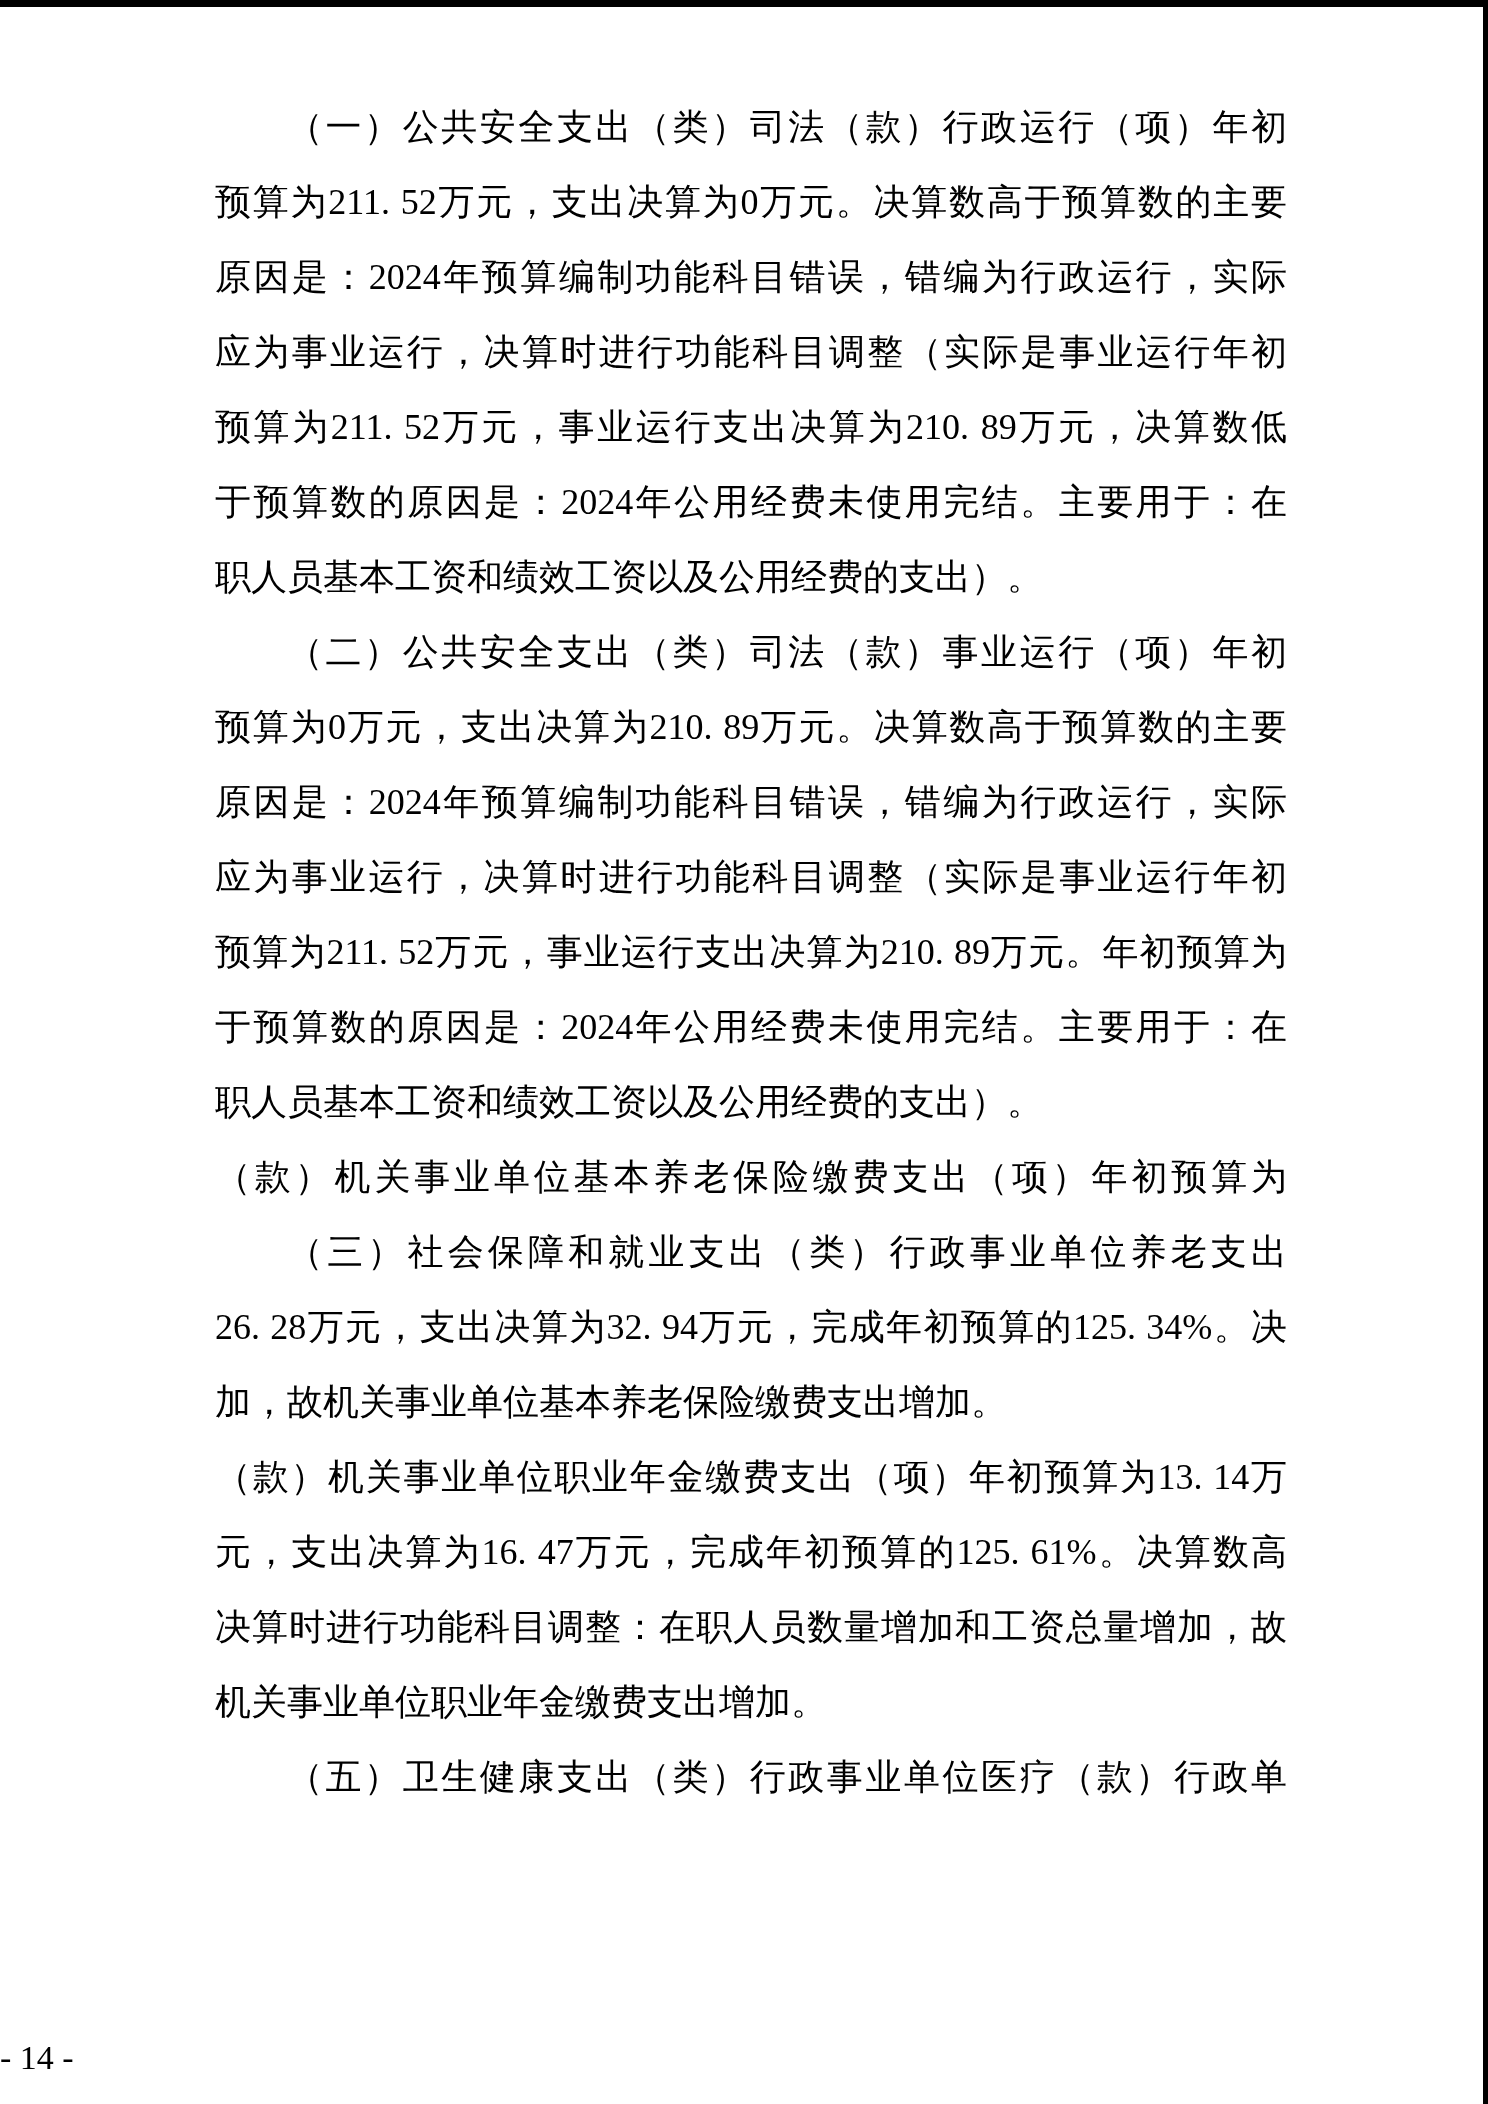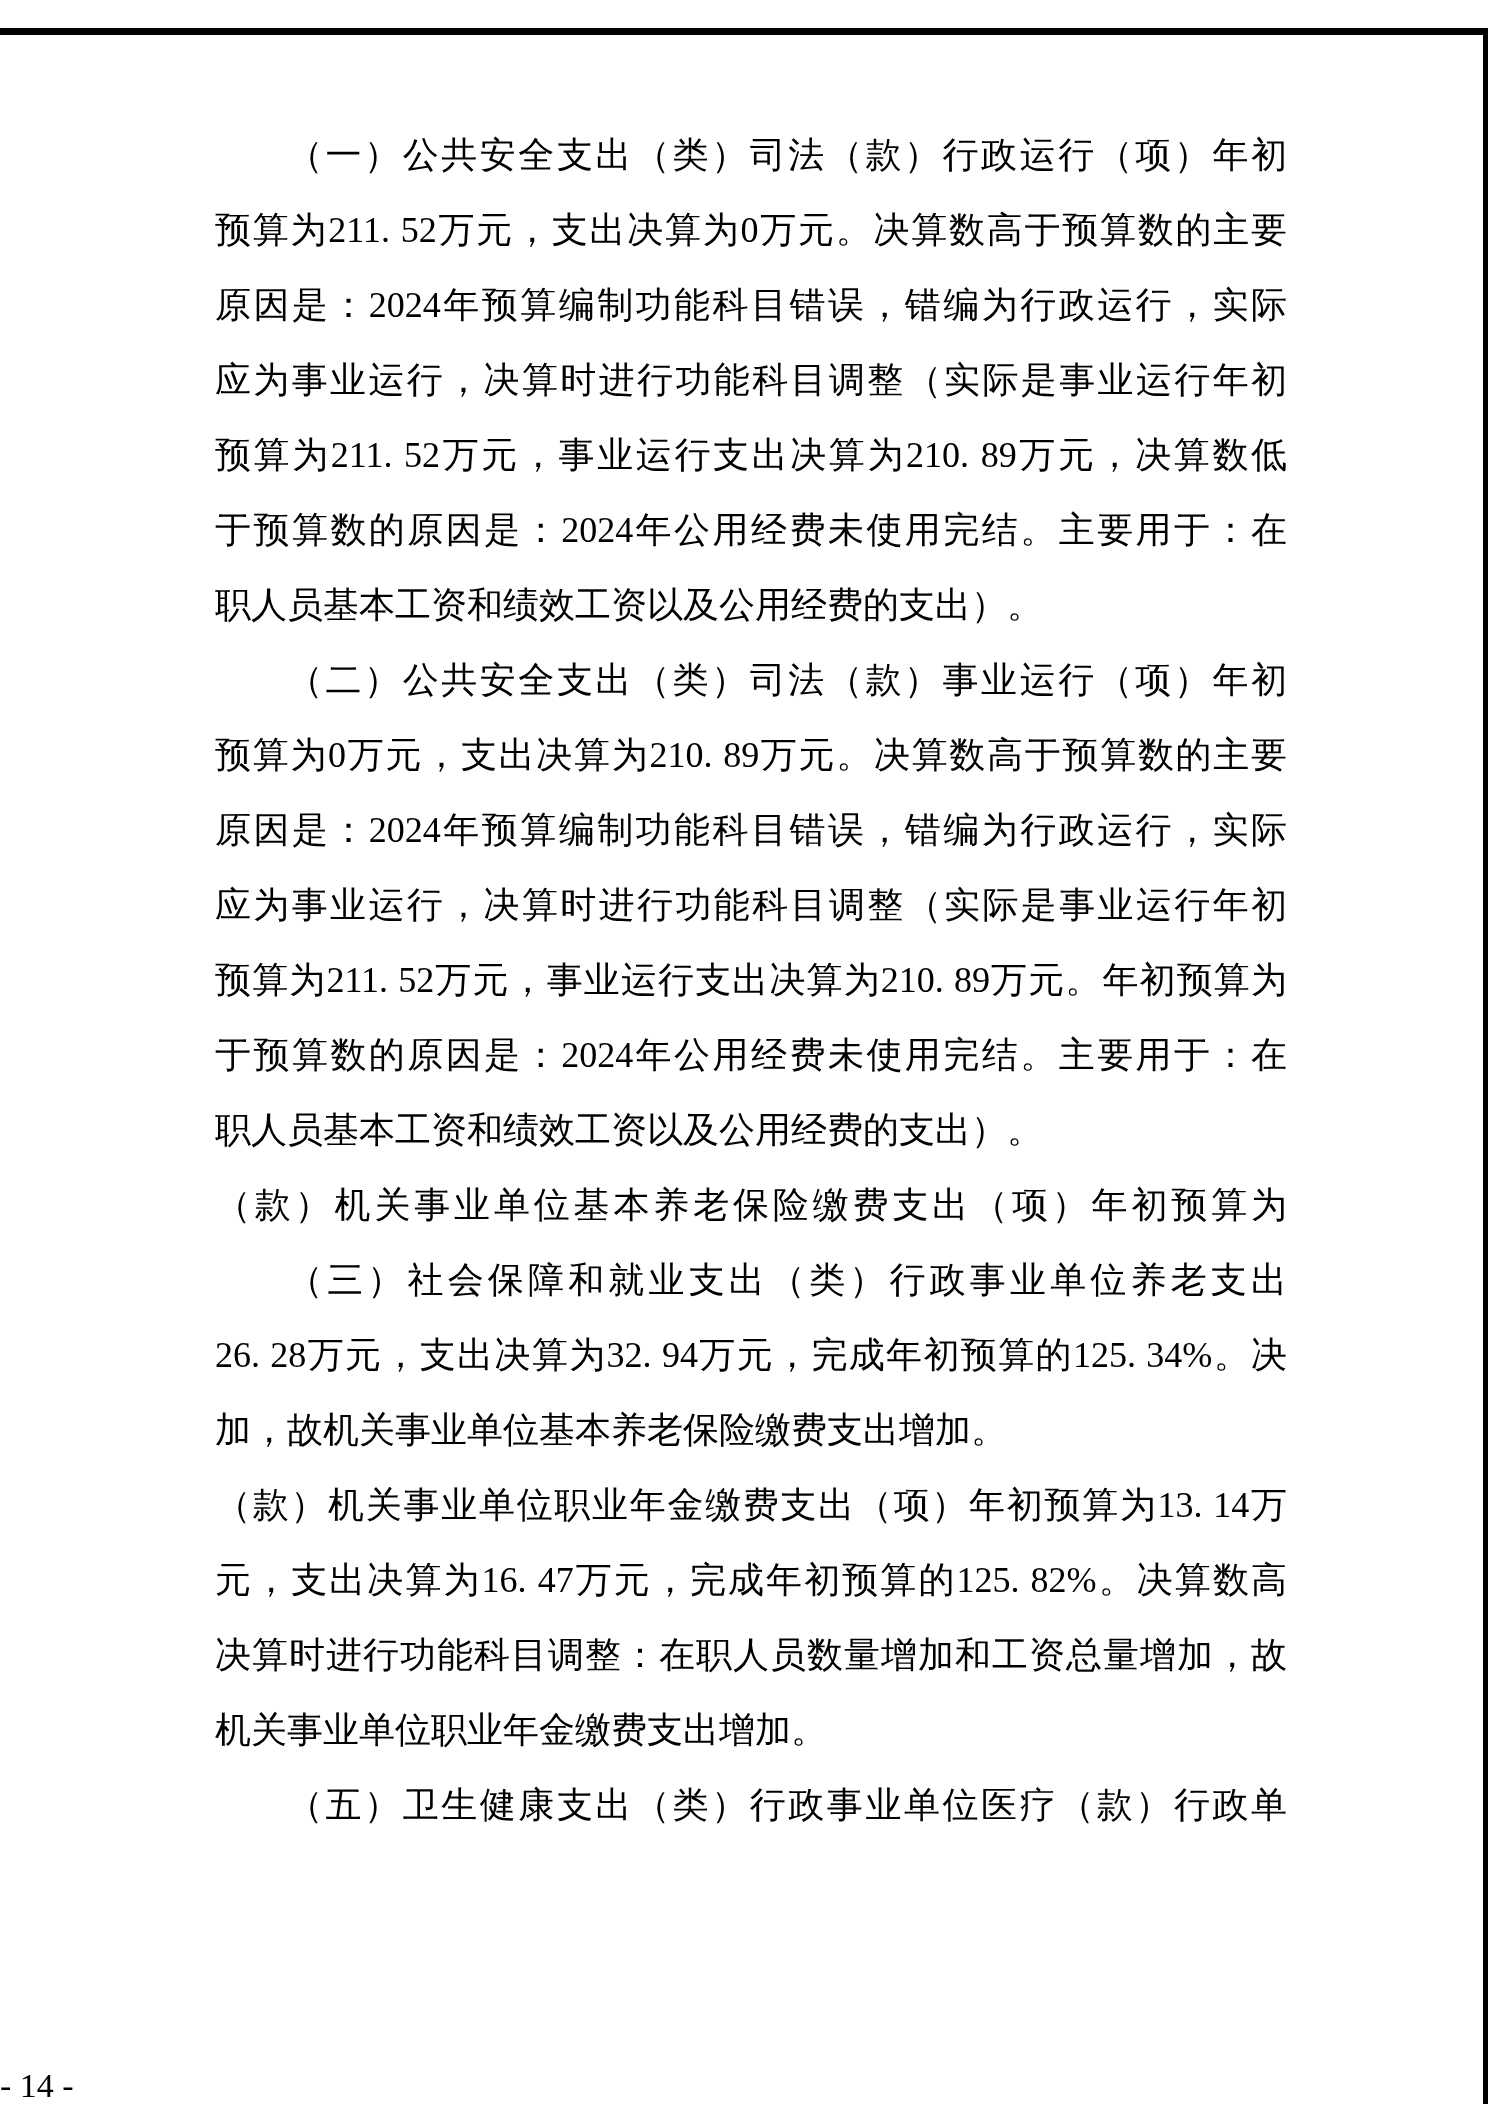--- a/index.html
+++ b/index.html
@@ -11,21 +11,20 @@
     height: 2104px;
     background: #ffffff;
     position: relative;
     overflow: hidden;
     font-family: "Liberation Serif", serif;
     color: #000000;
   }
   .page {
     position: absolute;
     inset: 0;
-    margin-top: 28px;
   }
   .edge-top {
     position: absolute;
     top: 0; left: 0;
     width: 100%; height: 7px;
     background: #000000;
   }
   .edge-right {
     position: absolute;
     top: 0; right: 0;
@@ -89,21 +88,21 @@
         <div class="line">职人员基本工资和绩效工资以及公用经费的支出）。</div>
       </div>
       <div class="paragraph">
         <div class="line full">（款）机关事业单位基本养老保险缴费支出（项）年初预算为</div>
         <div class="line full indent">（三）社会保障和就业支出（类）行政事业单位养老支出</div>
         <div class="line full">26. 28万元，支出决算为32. 94万元，完成年初预算的125. 34%。决</div>
         <div class="line">加，故机关事业单位基本养老保险缴费支出增加。</div>
       </div>
       <div class="paragraph">
         <div class="line full">（款）机关事业单位职业年金缴费支出（项）年初预算为13. 14万</div>
-        <div class="line full">元，支出决算为16. 47万元，完成年初预算的125. 82%。决算数高</div>
+        <div class="line full">元，支出决算为16. 47万元，完成年初预算的125. 61%。决算数高</div>
         <div class="line full">决算时进行功能科目调整：在职人员数量增加和工资总量增加，故</div>
         <div class="line">机关事业单位职业年金缴费支出增加。</div>
       </div>
       <div class="paragraph">
         <div class="line full indent">（五）卫生健康支出（类）行政事业单位医疗（款）行政单</div>
       </div>
     </main>
 
   <footer class="page-footer">
     <span>- 14 -</span>

